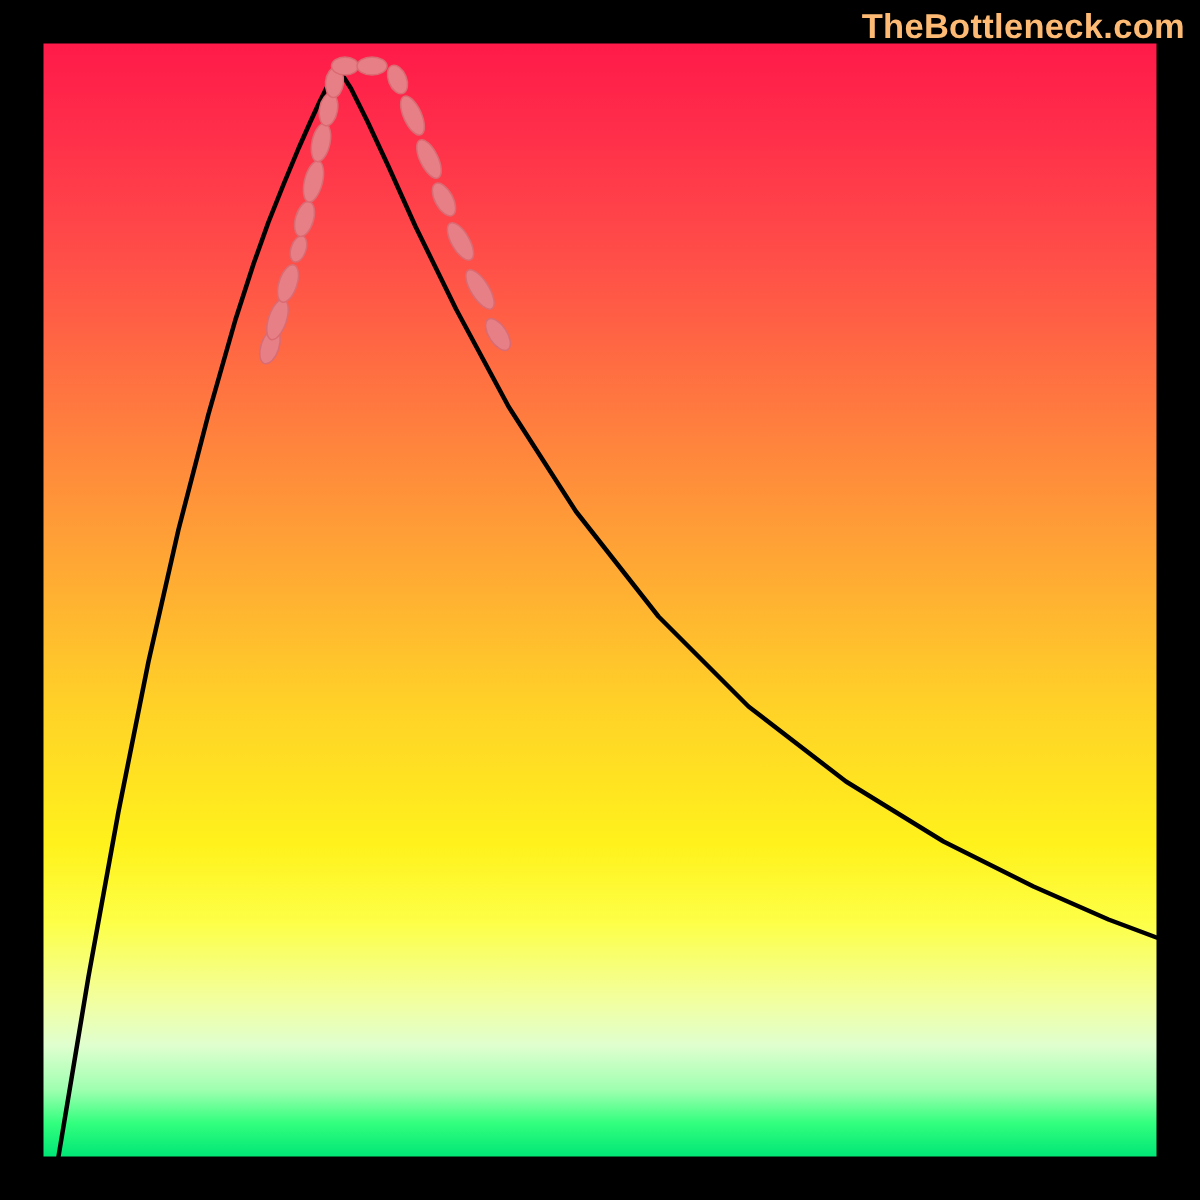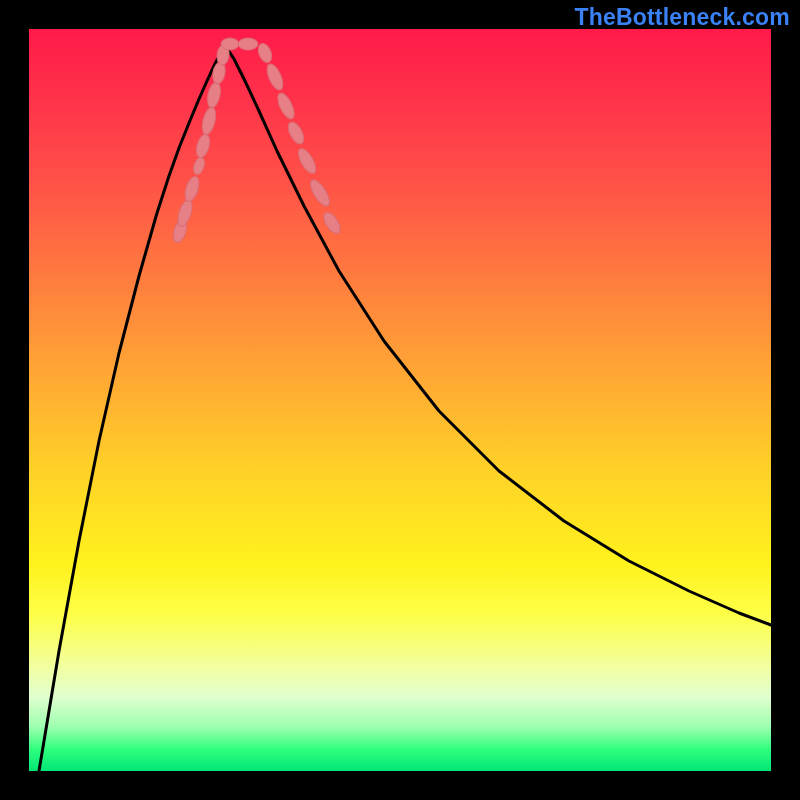--- a/index.html
+++ b/index.html
@@ -47,21 +47,21 @@
       #e0ffcf 90%,
       #9fffb0 94%,
       #32ff7e 97%,
       #00e676 100%
     );
   }
   .watermark {
     position: absolute;
     top: 4px;
     right: 10px;
-    color: #3b82f6;
+    color: #fdba74;
     font-size: 23px;
     font-weight: 600;
     letter-spacing: 0.2px;
     user-select: none;
   }
   svg.curves {
     position: absolute;
     left: 0;
     top: 0;
     width: 100%;

